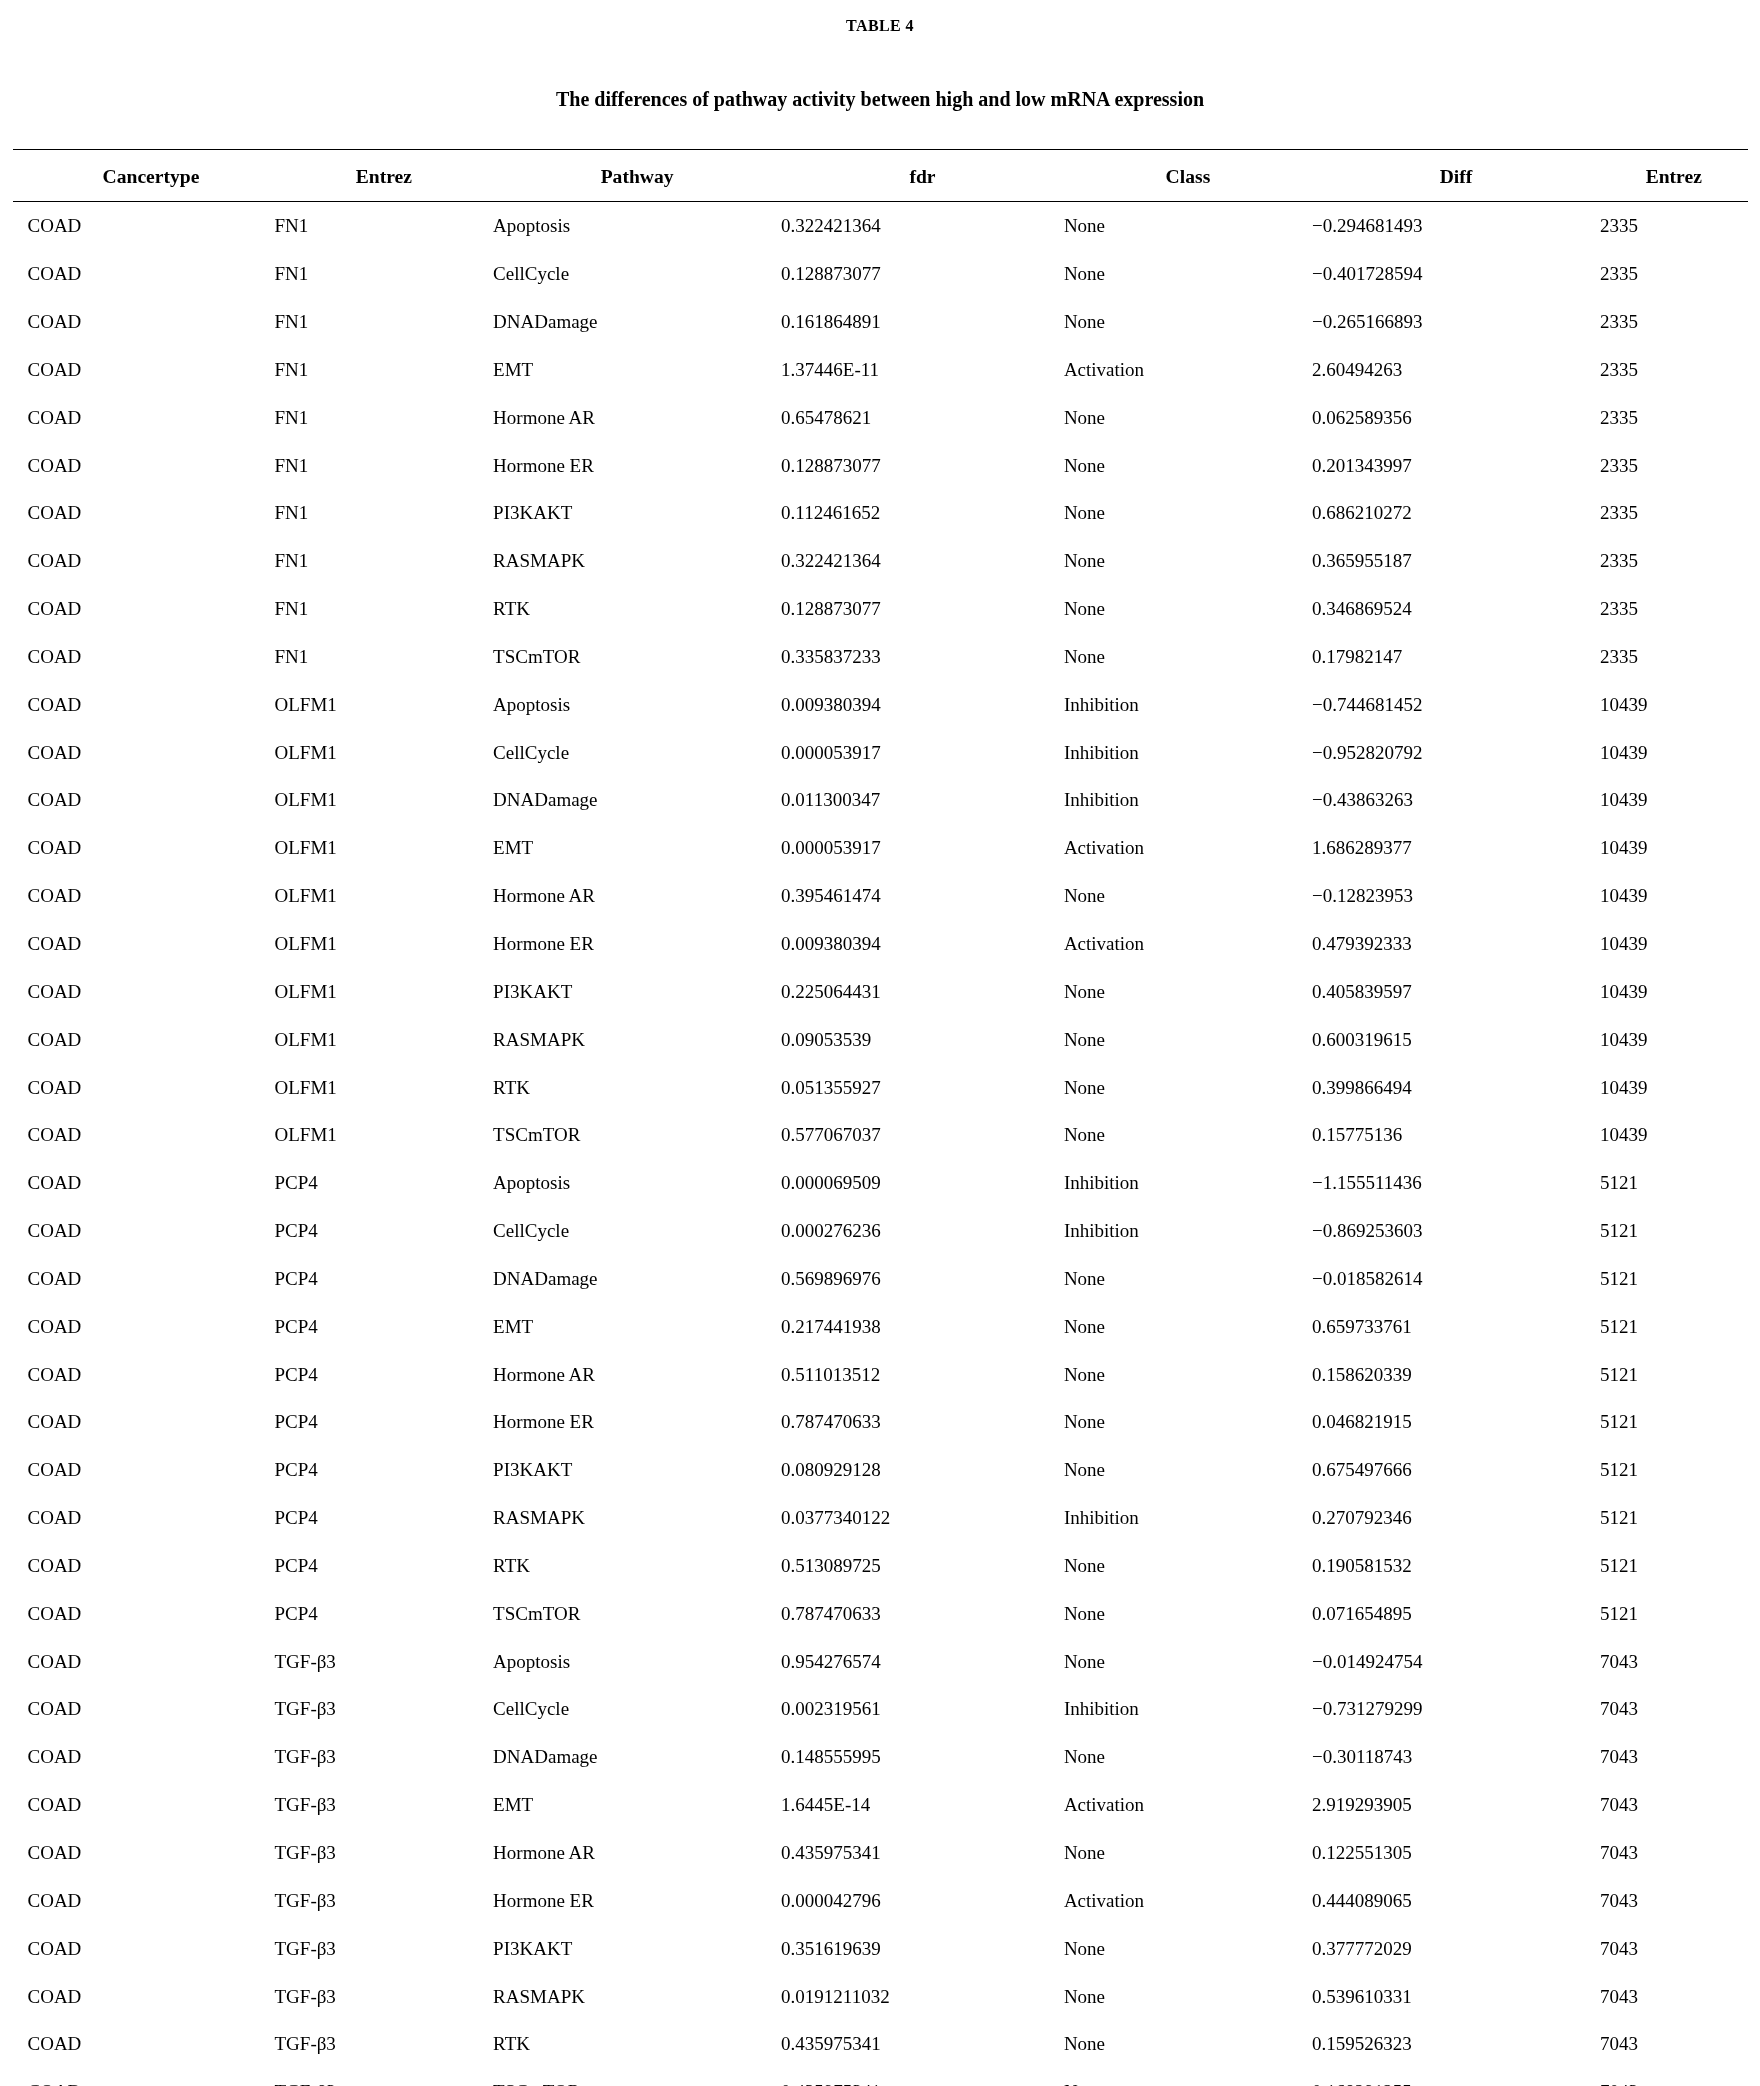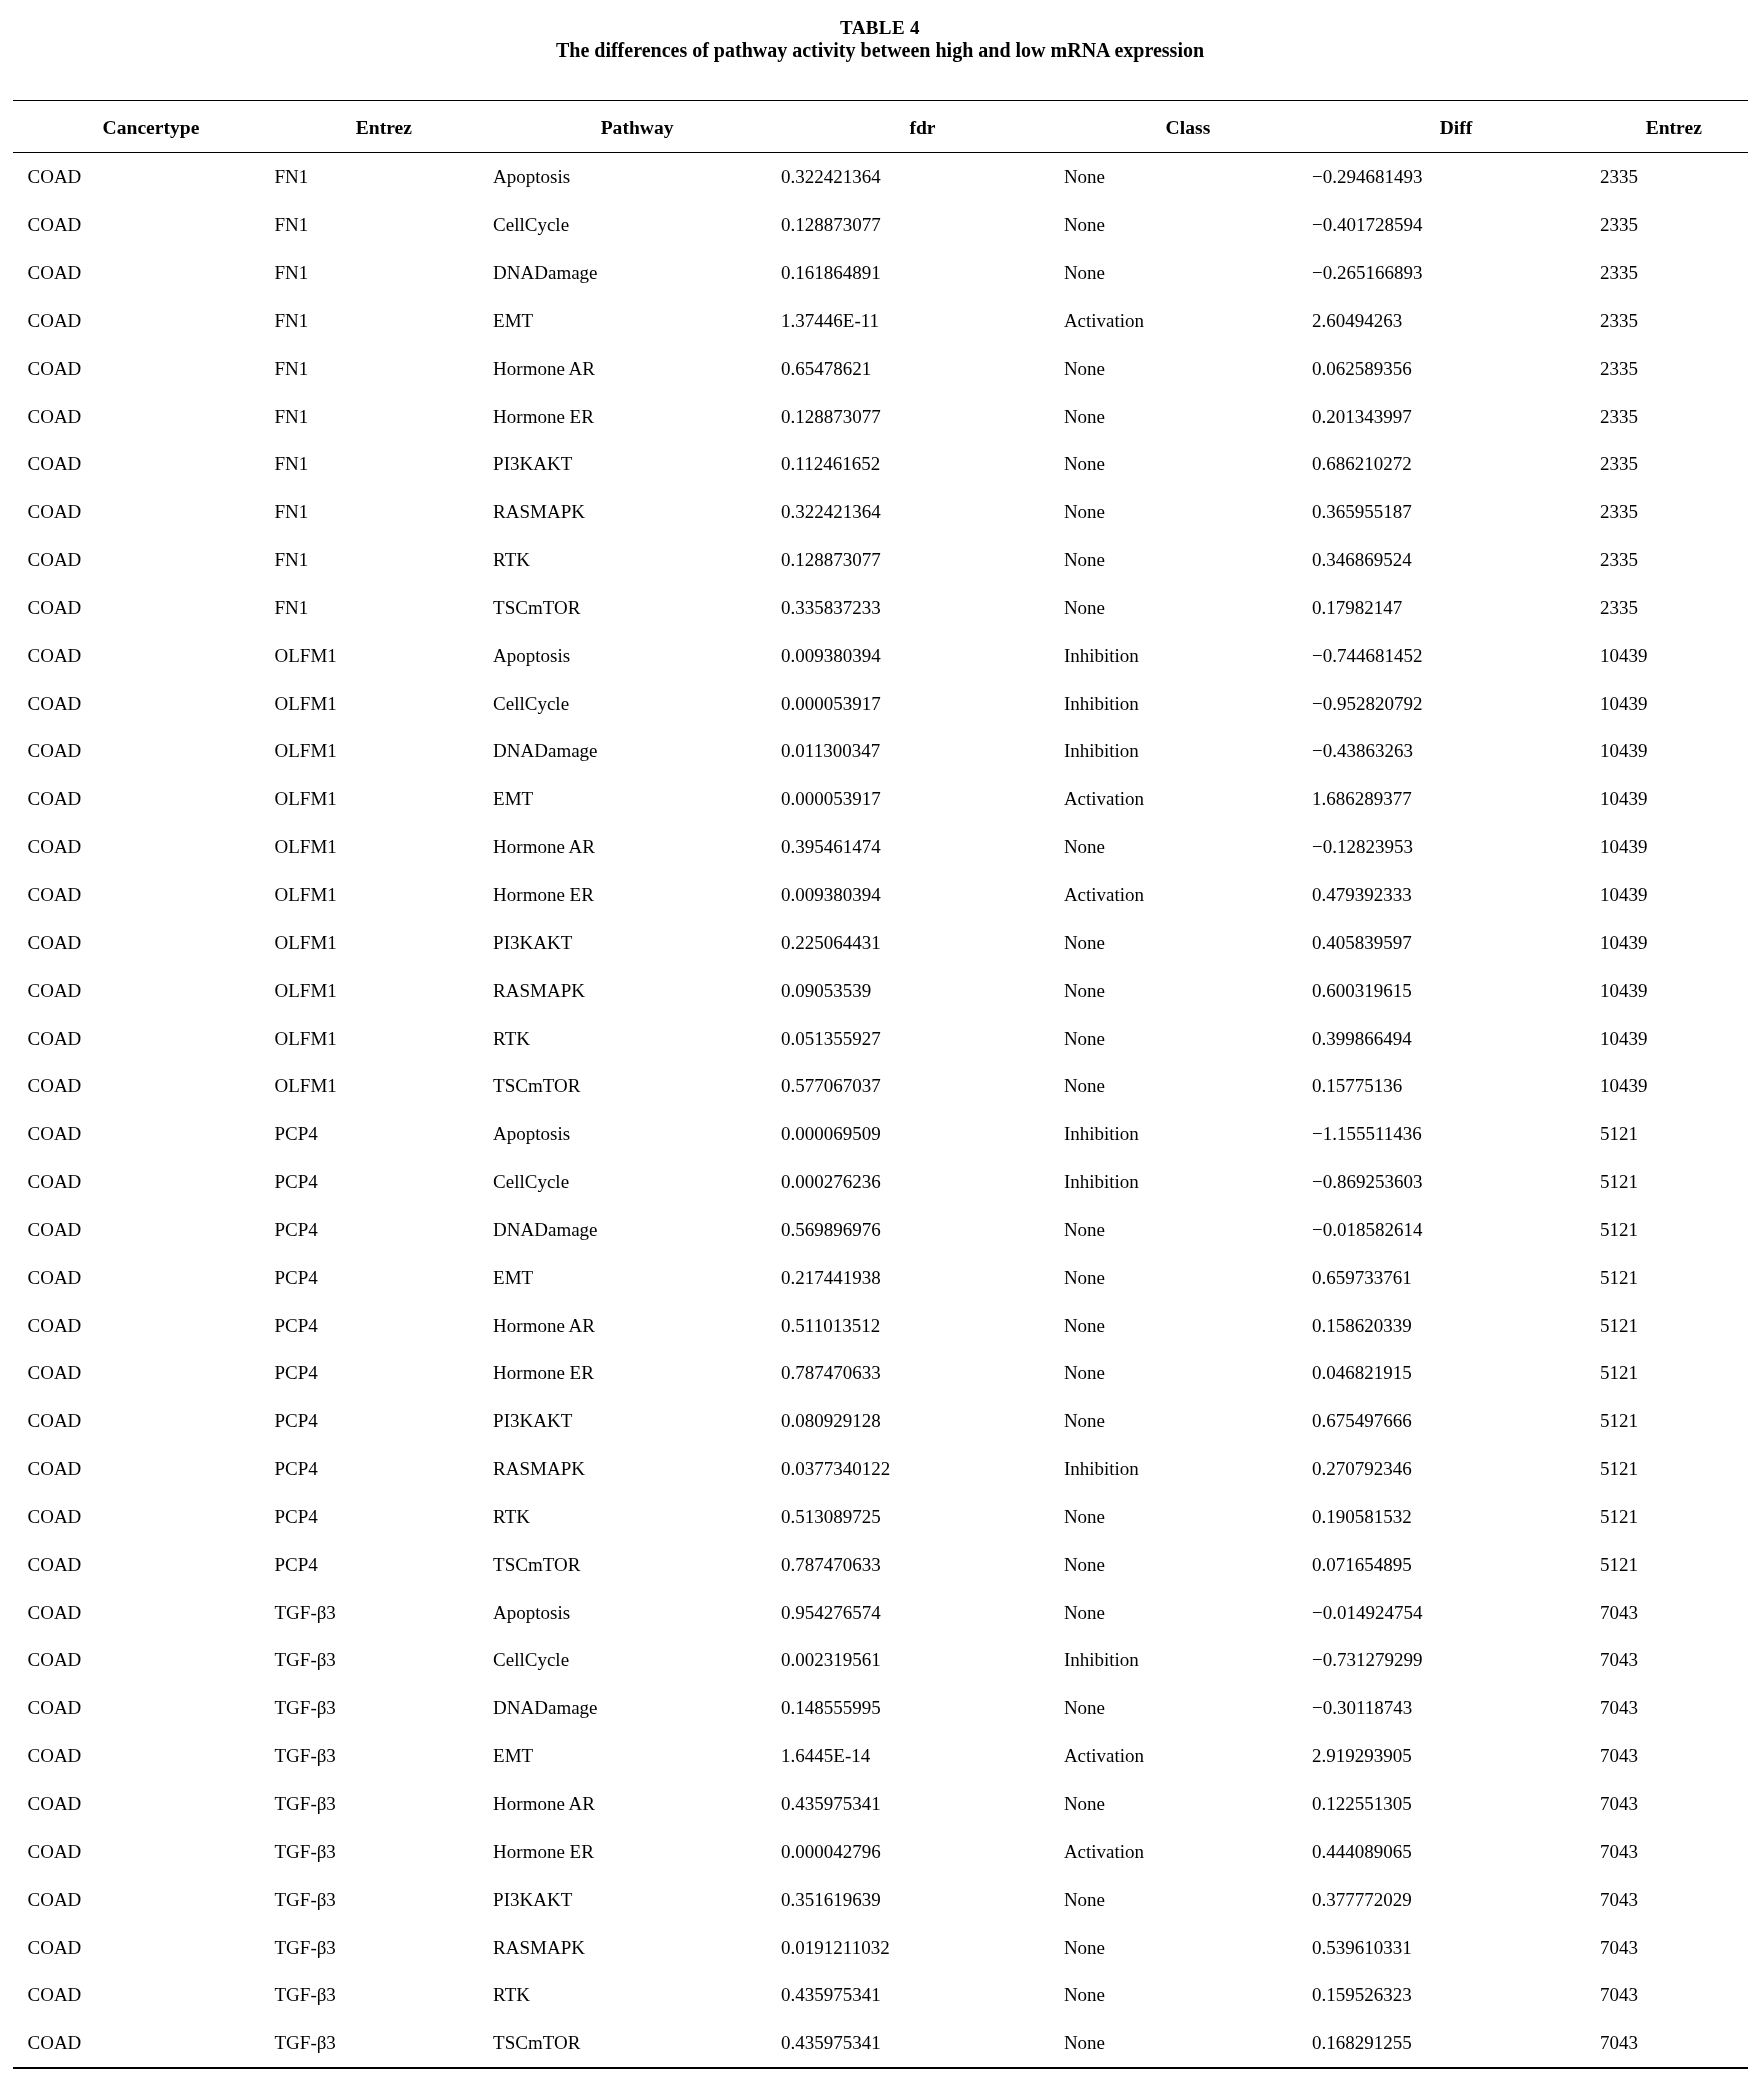--- a/index.html
+++ b/index.html
@@ -11,28 +11,29 @@
   }
   .page {
     width: 1760px;
     min-height: 2169px;
     box-sizing: border-box;
     padding: 0 12.5px;
   }
   .table-number {
     text-align: center;
     font-weight: bold;
-    font-size: 19px;
+    font-size: 16px;
     padding-top: 16.7px;
     letter-spacing: 0.4px;
   }
   .table-caption {
     text-align: center;
     font-weight: bold;
     font-size: 20px;
+    margin-top: 53px;
   }
   table.data-table {
     width: 100%;
     border-collapse: collapse;
     margin-top: 38px;
     border-top: 1.7px solid #000000;
     border-bottom: 2.9px solid #000000;
     table-layout: fixed;
   }
   table.data-table thead th {

